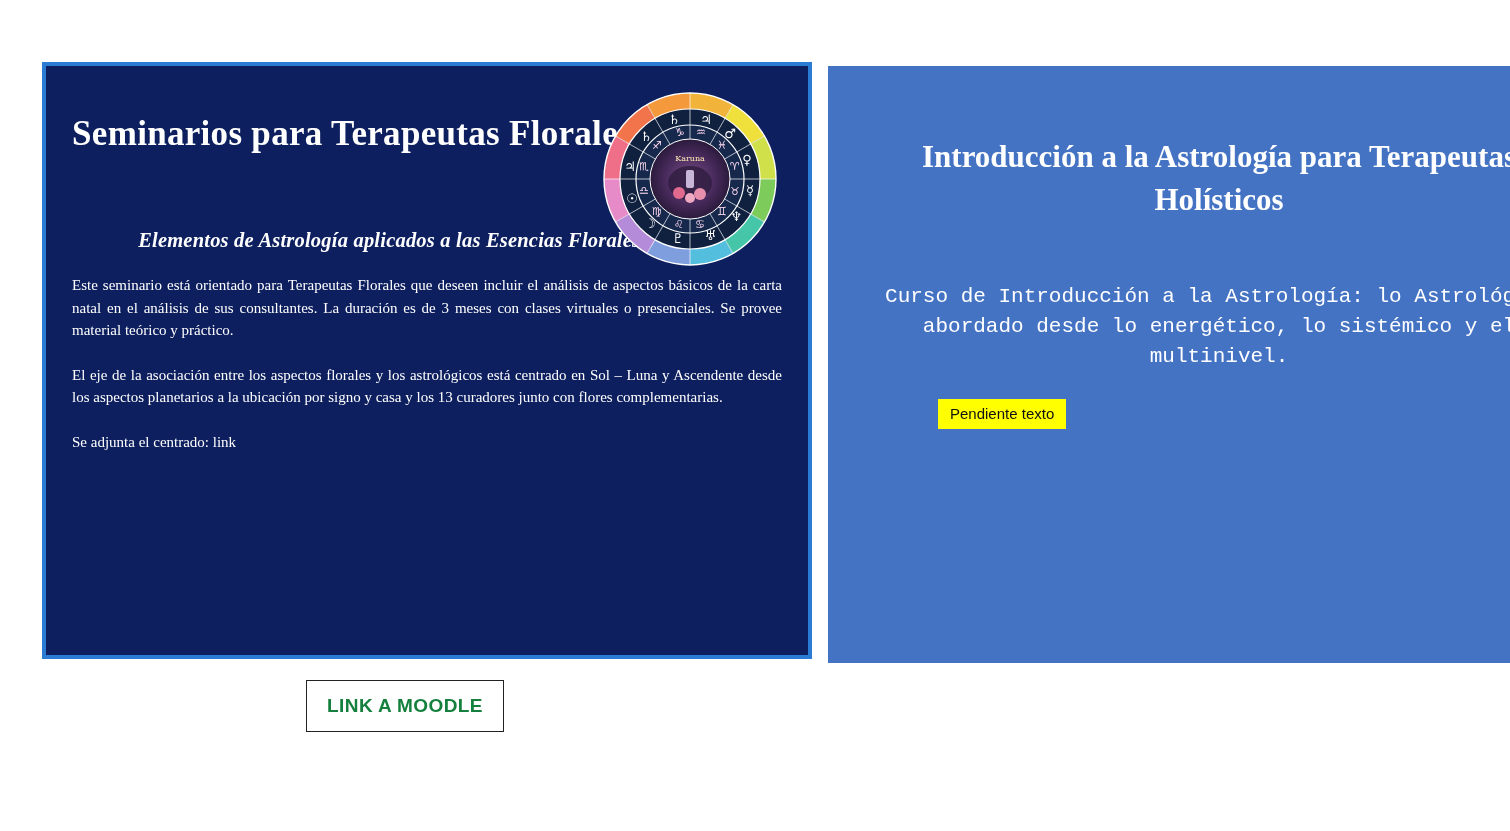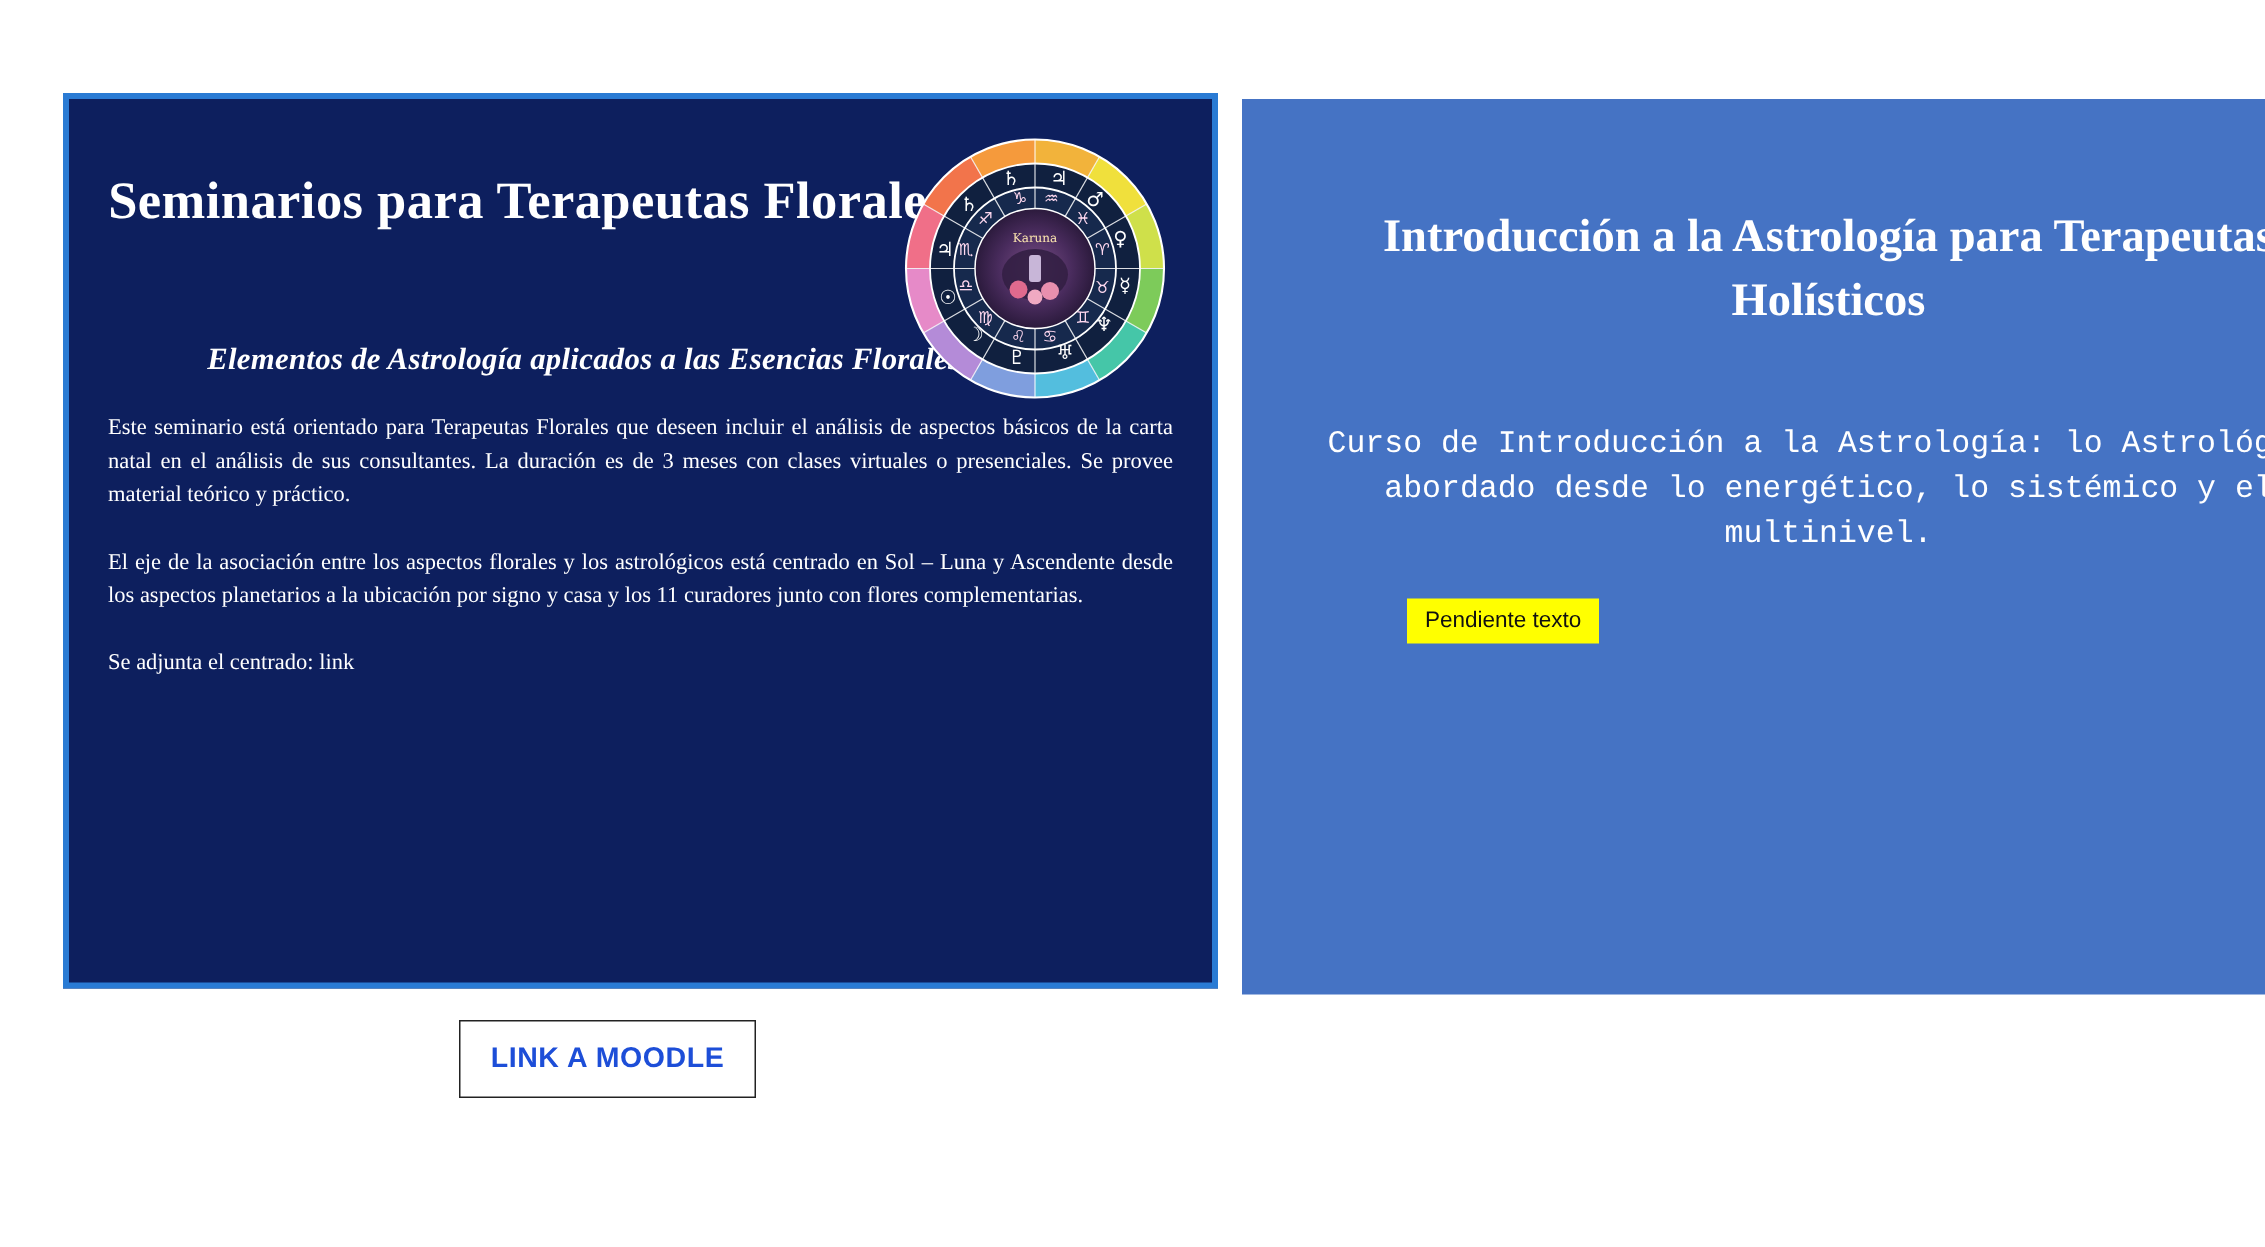--- a/index.html
+++ b/index.html
@@ -117,21 +117,21 @@
     box-sizing: border-box;
     display: flex;
     align-items: center;
     justify-content: center;
   }
   .moodle-box span {
     font-family: "Liberation Sans", sans-serif;
     font-weight: bold;
     font-size: 19px;
     letter-spacing: 0.4px;
-    color: #1d4ed8;
+    color: #15803d;
   }
 </style>
 </head>
 <body>
 
 <div class="card-left">
 
   <div class="title">Seminarios para Terapeutas Florales</div>
 
   <div class="zodiac-wheel">
@@ -214,21 +214,21 @@
         <circle cx="10" cy="15" r="6" fill="#e88fae"></circle>
         <circle cx="0" cy="19" r="5" fill="#f0a9c2"></circle>
         <text x="0" y="-18" fill="#ffe9b0" font-family="DejaVu Serif, serif" font-size="8" text-anchor="middle">Karuna</text>
       </g>
     </svg>
   </div>
 
   <div class="subtitle">Elementos de Astrología aplicados a las Esencias Florales de Bach</div>
 
   <p class="body">Este seminario está orientado para Terapeutas Florales que deseen incluir el análisis de aspectos básicos de la carta natal en el análisis de sus consultantes. La duración es de 3 meses con clases virtuales o presenciales. Se provee material teórico y práctico.</p>
-  <p class="body">El eje de la asociación entre los aspectos florales y los astrológicos está centrado en Sol – Luna y Ascendente desde los aspectos planetarios a la ubicación por signo y casa y los 11 curadores junto con flores complementarias.</p>
+  <p class="body">El eje de la asociación entre los aspectos florales y los astrológicos está centrado en Sol – Luna y Ascendente desde los aspectos planetarios a la ubicación por signo y casa y los 13 curadores junto con flores complementarias.</p>
   <p class="body last">Se adjunta el centrado: link</p>
 </div>
 
 <div class="card-right">
   <div class="title">Introducción a la Astrología para Terapeutas Holísticos</div>
   <div class="desc">Curso de Introducción  a la Astrología:  lo Astrológico abordado  desde lo energético, lo sistémico  y el multinivel.</div>
   <div class="pending-tag">Pendiente texto</div>
 </div>
 
 <div class="moodle-box">

